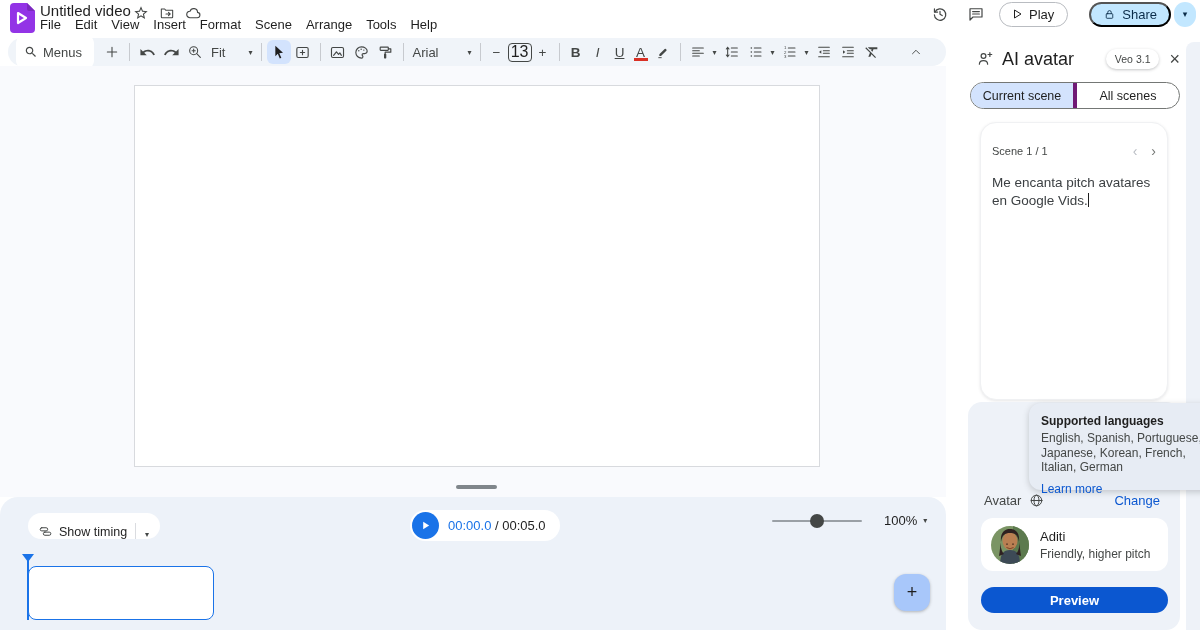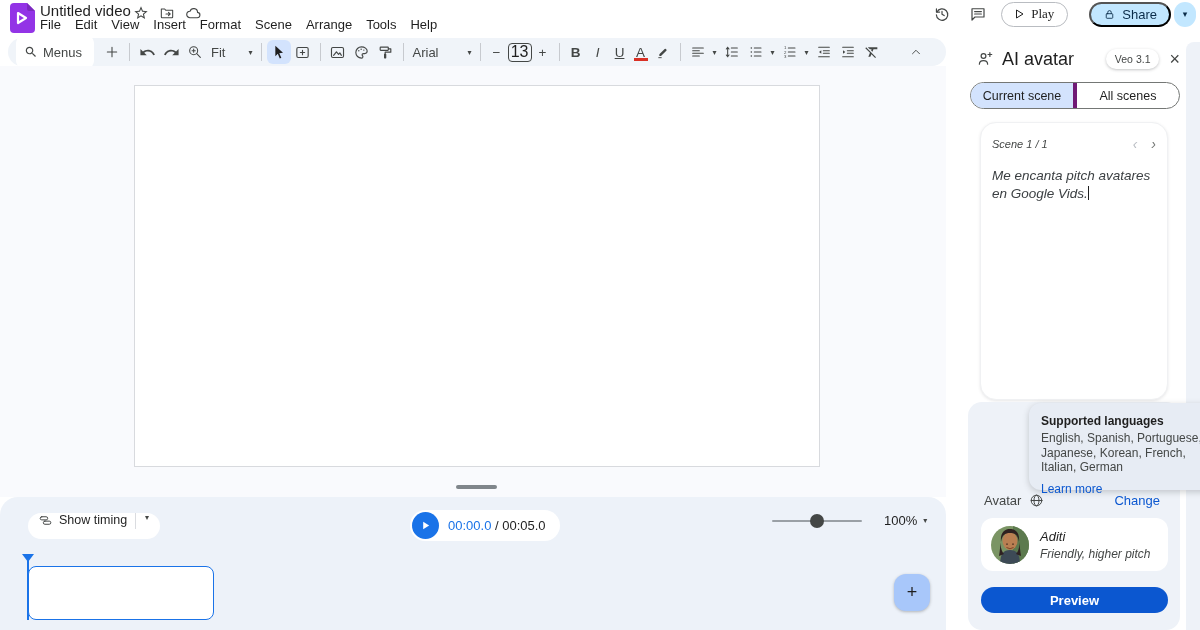--- a/index.html
+++ b/index.html
@@ -12,21 +12,21 @@
 
   
   .logo { position:absolute; left:8px; top:3px; width:27px; height:30px; }
   .doc-title { position:absolute; left:40px; top:2px; font-size:15px; color:#1f1f1f; }
   .title-icons { position:absolute; left:132px; top:4px; display:flex; gap:8px; }
   .title-icons .tib { width:18px; height:18px; display:flex; align-items:center; justify-content:center; }
   .menubar { position:absolute; left:33px; top:15px; display:flex; }
   .menubar .menu-item { font-size:13px; color:#1f1f1f; padding:2px 7px; border-radius:8px; cursor:default; }
   .top-right { position:absolute; right:4px; top:0; height:28px; display:flex; align-items:center; }
   .icon-btn { width:36px; height:26px; display:flex; align-items:center; justify-content:center; }
-  .play-btn { height:25px; border:1px solid #b9bcc1; border-radius:13px; background:#fff; display:flex; align-items:center; gap:6px; padding:0 13px 0 11px; margin:0 5px; font-size:13px; font-weight:500; color:#1f1f1f;font-family:Liberation Serif, serif; }
+  .play-btn { height:25px; border:1px solid #b9bcc1; border-radius:13px; background:#fff; display:flex; align-items:center; gap:6px; padding:0 13px 0 11px; margin:0 5px; font-size:13px; font-weight:500; color:#1f1f1f; }
   .share-btn { height:25px; border-radius:13px; background:#c2e7ff; display:flex; align-items:center; gap:6px; padding:0 12px; margin-left:16px; font-size:13px; font-weight:500; color:#0b2c49;justify-content:space-between; }
   .share-caret { height:25px; width:22px; border-radius:12px; background:#c2e7ff; margin-left:3px; display:flex; align-items:center; justify-content:center; font-size:9px; color:#0b2c49; }
 
   
   .toolbar { position:absolute; left:8px; top:38px; width:938px; height:28px; background:#f0f4f9; border-radius:14px; display:flex; align-items:center; padding:0 8px; }
   .tbtn { height:24px; min-width:24px; display:flex; align-items:center; justify-content:center; border-radius:6px; color:#444746; }
   .tbtn.active { background:#d3e3fd; }
   .tdiv { width:1px; height:18px; background:#c7cacf; margin:0 5px; }
   .menus-pill { height:38px; background:#fff; border-radius:11px; display:flex; align-items:center; gap:5px; padding:0 12px 0 8px; margin-right:6px; }
   .menus-pill span { font-size:13px; color:#444746; }
@@ -38,21 +38,21 @@
   .a-color::after { content:""; position:absolute; left:3px; right:3px; bottom:-1px; height:3px; background:#d93025; }
   .toolbar-collapse { margin-left:auto; margin-right:10px; }
 
   
   .workspace { position:absolute; left:0; top:66px; width:946px; height:431px; background:#f9fafd; }
   .canvas { position:absolute; left:134px; top:19px; width:686px; height:382px; background:#fff; border:1px solid #d8dade; }
   .drag-handle { position:absolute; left:456px; top:419px; width:41px; height:4px; background:#80868b; border-radius:2px; }
 
   
   .bottom { position:absolute; left:0; top:497px; width:946px; height:133px; background:#edf2f9; border-radius:18px 18px 0 0; }
-  .show-timing { position:absolute; left:28px; top:16px; height:26px; background:#fff; border-radius:13px; display:flex; align-items:flex-start; padding:0 8px 0 10px; gap:6px; }
+  .show-timing { position:absolute; left:28px; top:16px; height:26px; background:#fff; border-radius:13px; display:flex; align-items:flex-end; padding:0 8px 0 10px; gap:6px; }
   .show-timing .lbl { font-size:12.5px; color:#1f1f1f; font-weight:500; }
   .show-timing .sep { width:1px; height:16px; background:#dadce0; margin-left:2px; }
   .play-pill { position:absolute; left:410px; top:13px; height:31px; background:#fff; border-radius:16px; display:flex; align-items:center; gap:9px; padding:2px 14px 2px 2px; }
   .play-circle { width:27px; height:27px; border-radius:50%; background:#1a73e8; display:flex; align-items:center; justify-content:center; }
   .time { font-size:13px; }
   .time .cur { color:#1a73e8; }
   .time .tot, .time .sep2 { color:#1f1f1f; }
   .zoom-area { position:absolute; left:772px; top:16px; display:flex; align-items:center; }
   .slider-track { position:relative; width:90px; height:2px; background:#9aa0a6; border-radius:1px; }
   .slider-thumb { position:absolute; left:38px; top:-6px; width:14px; height:14px; border-radius:50%; background:#444746; }
@@ -66,37 +66,37 @@
   
   .panel { position:absolute; left:960px; top:40px; width:226px; height:590px; background:#fff; }
   .edge-strip { position:absolute; left:1186px; top:42px; width:14px; height:588px; background:#eef2f8; border-radius:8px 0 0 0; }
   .panel-header { position:absolute; left:976px; top:48px; width:204px; height:22px; display:flex; align-items:center; }
   .panel-title { font-size:18px; font-weight:500; color:#1f1f1f; margin-left:8px; }
   .veo-badge { margin-left:auto; background:#fff; border-radius:10px; box-shadow:0 1px 3px rgba(60,64,67,.3); font-size:10.5px; color:#444746; padding:4px 9px; }
   .panel-close { margin-left:10px; font-size:18px; color:#444746; line-height:1; }
   .tabs { position:absolute; left:970px; top:82px; width:210px; height:27px; border:1px solid #747775; border-radius:14px; display:flex; overflow:hidden; background:#fff; }
   .tab { flex:1; display:flex; align-items:center; justify-content:center; font-size:12.5px; color:#1f1f1f; }
   .tab.active { background:#d3e3fd; border-right:4px solid #701a75; font-weight:500; }
-  .scene-card { position:absolute; left:980px; top:122px; width:188px; height:278px; background:#fff; border:1px solid #f0f1f3; border-radius:16px; box-shadow:0 1px 3px rgba(60,64,67,.13); padding:13px 11px;font-style:italic; }
+  .scene-card { position:absolute; left:980px; top:122px; width:188px; height:278px; background:#fff; border:1px solid #f0f1f3; border-radius:16px; box-shadow:0 1px 3px rgba(60,64,67,.13); padding:20px 11px; }
   .scene-head { display:flex; align-items:center; }
   .scene-label { font-size:11px; color:#444746; }
   .scene-nav { margin-left:auto; display:flex; gap:14px; font-size:14px; }
   .scene-nav .prev { color:#b9bdc3; }
   .scene-nav .next { color:#747775; }
   .script-text { margin-top:15px; font-size:13.5px; line-height:1.35; color:#3c4043; }
   .text-cursor { display:inline-block; width:1px; height:14px; background:#1f1f1f; vertical-align:-2px; }
   .panel-bottom { position:absolute; left:968px; top:402px; width:212px; height:228px; background:#eef2f8; border-radius:14px; }
   .lang-box { position:absolute; left:1029px; top:403px; width:191px; height:87px; background:#e7ecf4; border-radius:12px; box-shadow:0 2px 6px rgba(60,64,67,.25); padding:11px 12px; }
   .lang-title { font-size:12px; font-weight:700; color:#1f1f1f; }
   .lang-list { font-size:12px; color:#444746; line-height:1.22; margin-top:3px; }
   .lang-link { font-size:12px; font-weight:500; color:#0b57d0; margin-top:7px; display:inline-block; }
   .avatar-row { position:absolute; left:984px; top:493px; width:176px; display:flex; align-items:center; }
   .avatar-row .lbl { font-size:13px; color:#444746; margin-right:8px; }
   .avatar-row .change { margin-left:auto; font-size:13px; font-weight:500; color:#0b57d0; }
-  .avatar-card { position:absolute; left:981px; top:518px; width:187px; height:53px; background:#fff; border-radius:12px; display:flex; align-items:center; padding:0 10px; gap:11px;font-style:italic; }
+  .avatar-card { position:absolute; left:981px; top:518px; width:187px; height:53px; background:#fff; border-radius:12px; display:flex; align-items:center; padding:0 10px; gap:11px; }
   .avatar-photo { width:38px; height:38px; border-radius:50%; overflow:hidden; flex:0 0 auto; }
   .avatar-name { font-size:13px; color:#1f1f1f; font-weight:500; }
   .avatar-voice { font-size:12px; color:#444746; margin-top:3px; }
   .preview-btn { position:absolute; left:981px; top:587px; width:187px; height:26px; background:#0b57d0; border-radius:13px; color:#fff; font-size:13px; font-weight:700; display:flex; align-items:center; justify-content:center; }
 </style>
 </head>
 <body>
 
 <div class="stage">
 

